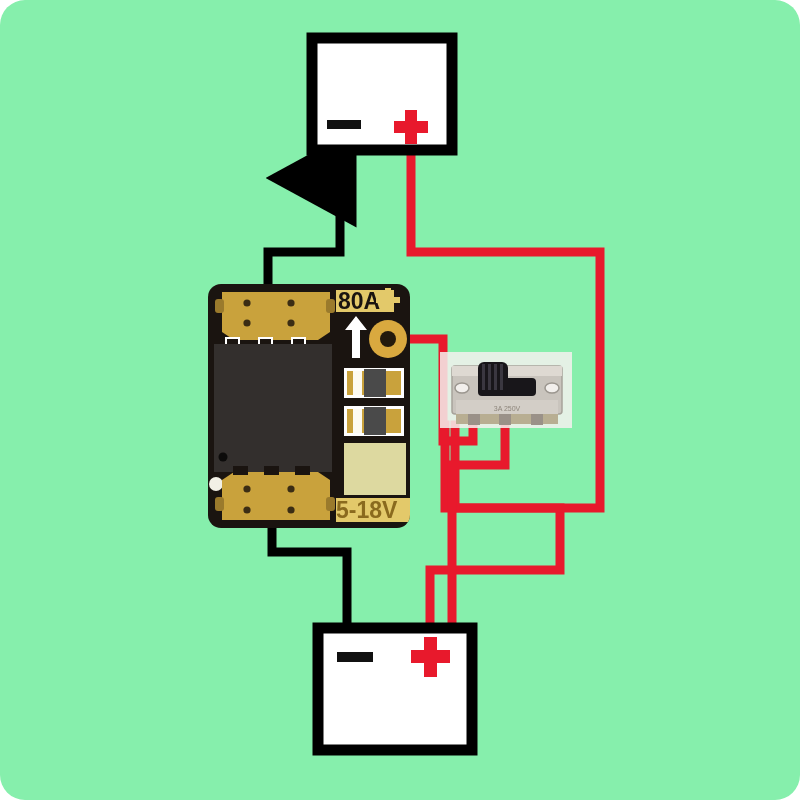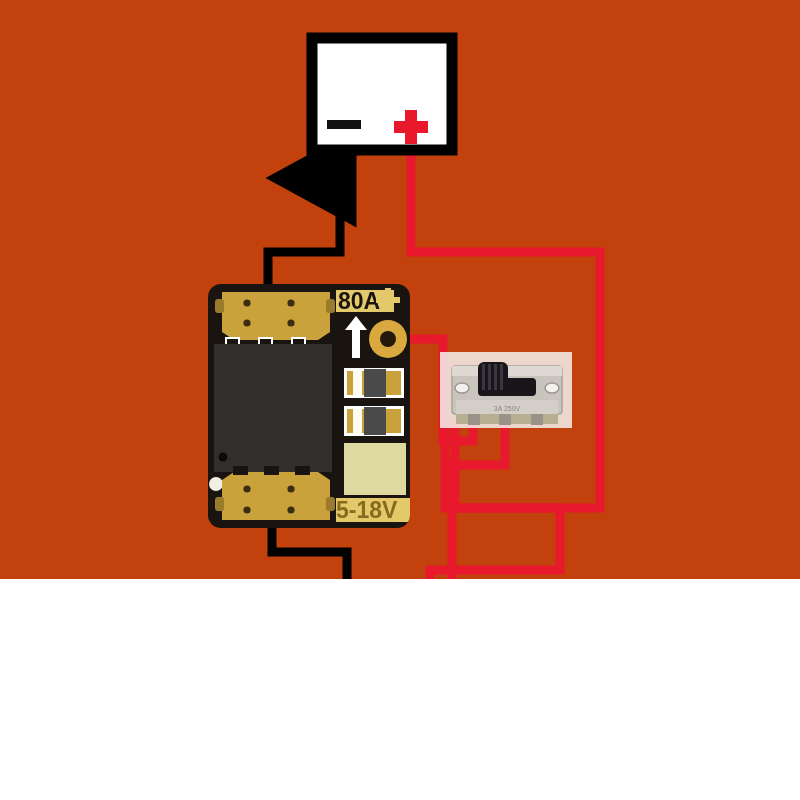--- a/index.html
+++ b/index.html
@@ -7,23 +7,24 @@
     margin: 0;
     padding: 0;
     background: #ffffff;
   }
   body {
     font-family: "Liberation Sans", sans-serif;
   }
   #diagram-root {
     position: relative;
     width: 800px;
-    height: 579px;
-    background: #c2410c;
+    height: 800px;
+    background: #86efac;
     overflow: hidden;
+    border-radius: 25px;
   }
   #diagram-svg {
     position: absolute;
     left: 0;
     top: 0;
     width: 800px;
     height: 800px;
     display: block;
   }
   .pcb-text {

